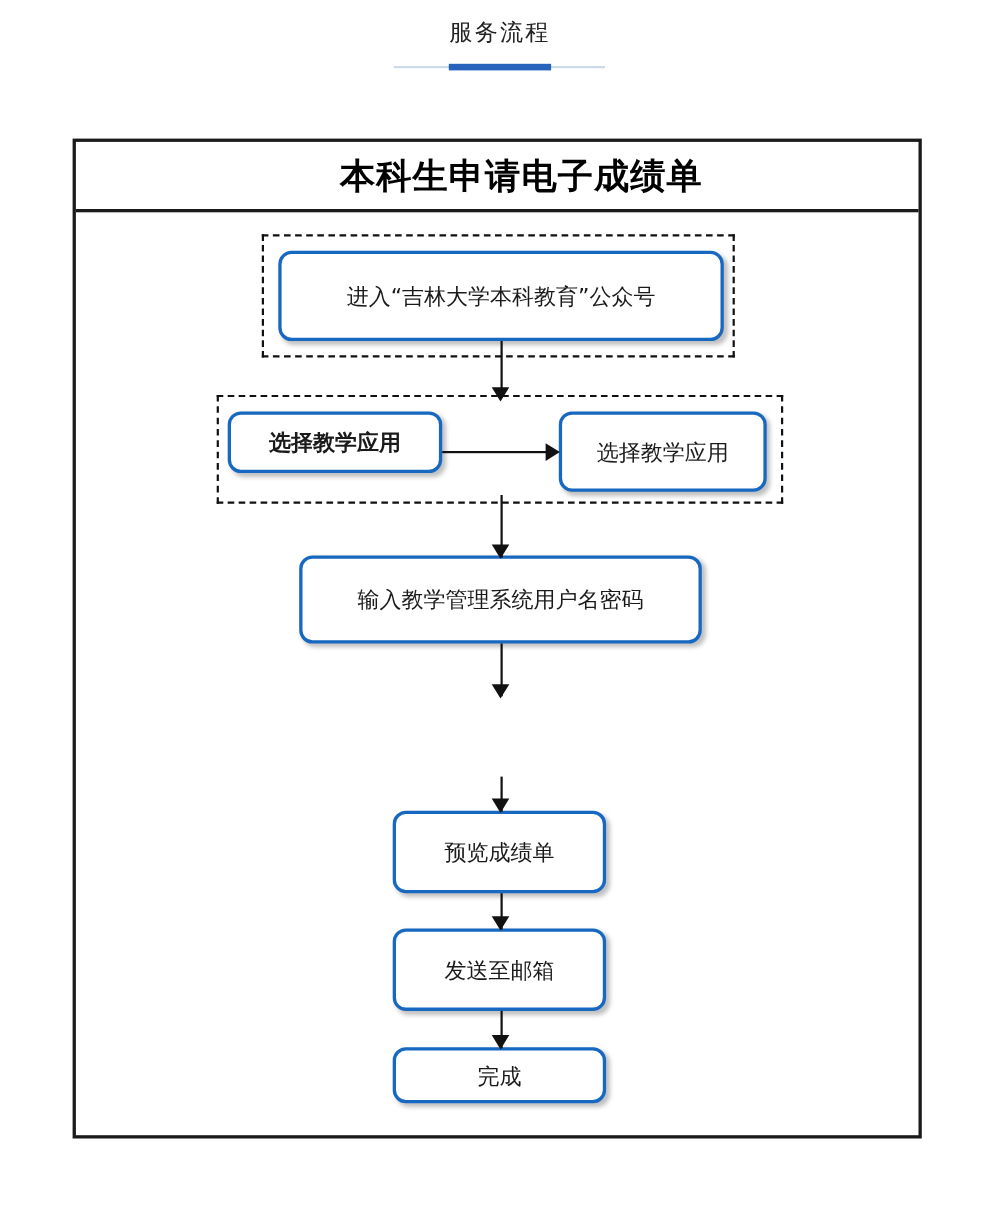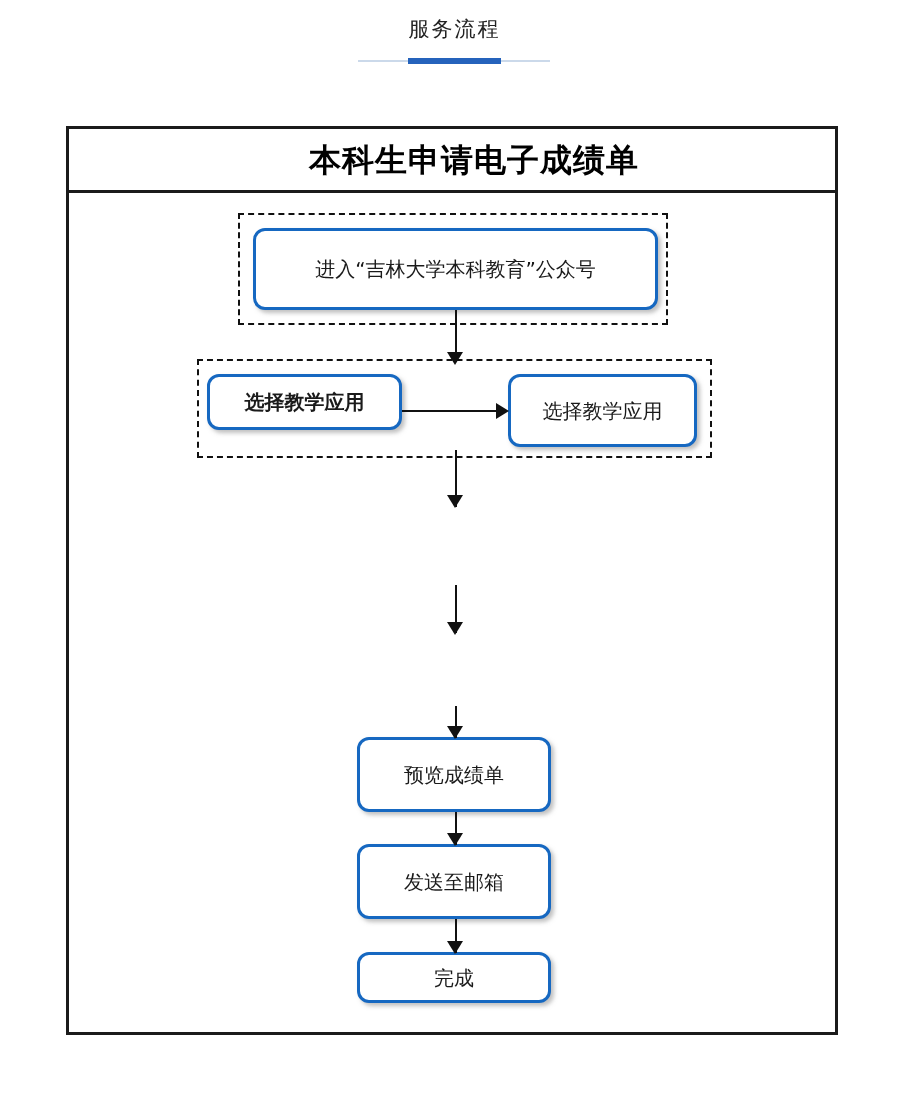--- a/index.html
+++ b/index.html
@@ -203,20 +203,23 @@
 
   <div class="node" id="node-0">
     <span class="node-label">进入“吉林大学本科教育”公众号</span>
   </div>
   <div class="node" id="node-1">
     <span class="node-label">选择教学应用</span>
   </div>
   <div class="node" id="node-2">
     <span class="node-label">选择教学应用</span>
   </div>
+  <div class="node" id="node-3">
+    <span class="node-label">输入教学管理系统用户名密码</span>
+  </div>
   <div class="node" id="node-5">
     <span class="node-label">预览成绩单</span>
   </div>
   <div class="node" id="node-6">
     <span class="node-label">发送至邮箱</span>
   </div>
   <div class="node" id="node-7">
     <span class="node-label">完成</span>
   </div>
 

